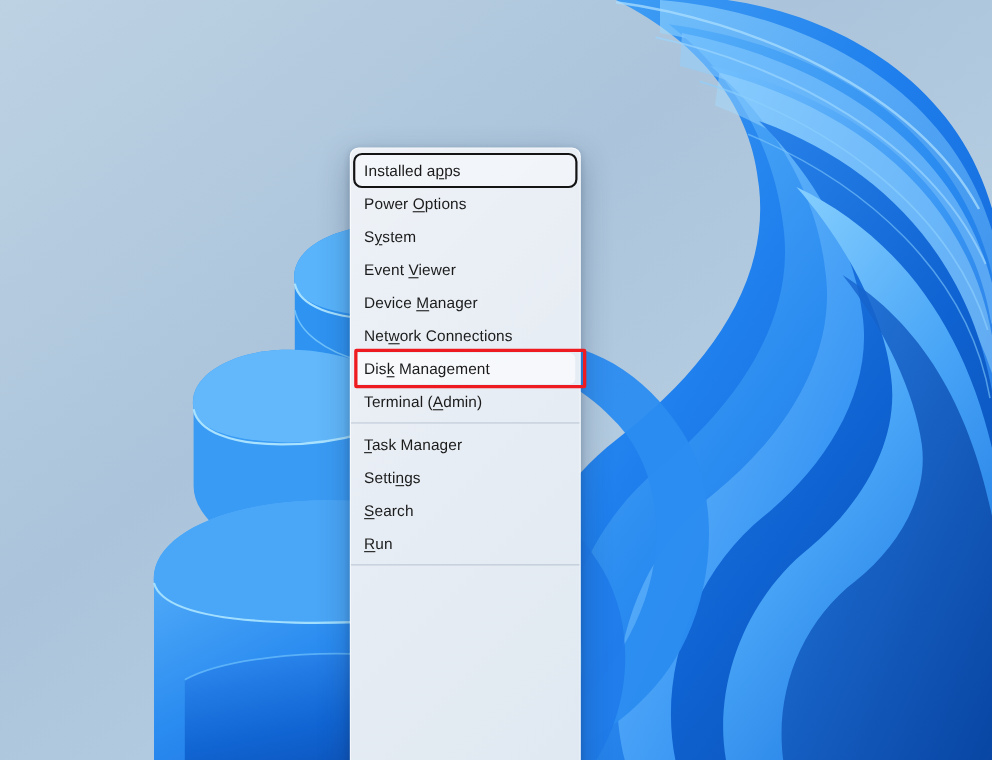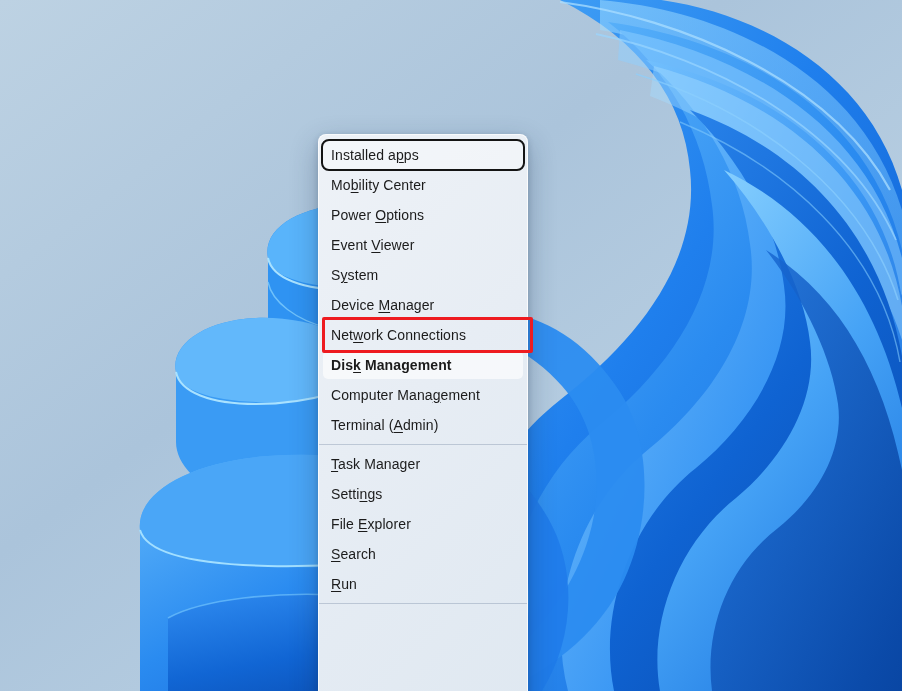--- a/index.html
+++ b/index.html
@@ -64,21 +64,20 @@
 
   .menu-item.focused {
     outline: 2px solid #141414;
     outline-offset: 0px;
     border-radius: 6px;
     background: rgba(255,255,255,0.35);
   }
 
   .menu-item.hovered {
     background: rgba(255,255,255,0.62);
-    font-weight: bold;
   }
 
   .chevron {
     margin-left: auto;
     font-size: 11px;
     color: #3a3a3a;
     line-height: 1;
     padding-right: 2px;
     transform: scaleY(1.25);
   }
@@ -218,55 +217,46 @@
       <path d="M352,428 C440,418 510,452 548,518 C578,570 574,640 542,691
                L502,691 C534,640 538,578 512,532 C480,478 420,450 352,446 Z" fill="#1f7bea" opacity="0.9"></path>
     </svg>
   </div>
 
   <div id="power-menu">
       <div class="menu-item focused">
         <span class="label">Installed a<span class="ak">p</span>ps</span>
       </div>
       <div class="menu-item">
-        <span class="label">Mo<span class="ak">b</span>ility Center</span>
-      </div>
-      <div class="menu-item">
         <span class="label">Power <span class="ak">O</span>ptions</span>
       </div>
       <div class="menu-item">
+        <span class="label">S<span class="ak">y</span>stem</span>
+      </div>
+      <div class="menu-item">
         <span class="label">Event <span class="ak">V</span>iewer</span>
-      </div>
-      <div class="menu-item">
-        <span class="label">S<span class="ak">y</span>stem</span>
       </div>
       <div class="menu-item">
         <span class="label">Device <span class="ak">M</span>anager</span>
       </div>
       <div class="menu-item">
         <span class="label">Net<span class="ak">w</span>ork Connections</span>
       </div>
       <div class="menu-item hovered">
         <span class="label">Dis<span class="ak">k</span> Management</span>
       </div>
       <div class="menu-item">
-        <span class="label">Computer Mana<span class="ak">g</span>ement</span>
-      </div>
-      <div class="menu-item">
         <span class="label">Terminal (<span class="ak">A</span>dmin)</span>
       </div>
       <div class="separator"></div>
       <div class="menu-item">
         <span class="label"><span class="ak">T</span>ask Manager</span>
       </div>
       <div class="menu-item">
         <span class="label">Setti<span class="ak">n</span>gs</span>
-      </div>
-      <div class="menu-item">
-        <span class="label">File <span class="ak">E</span>xplorer</span>
       </div>
       <div class="menu-item">
         <span class="label"><span class="ak">S</span>earch</span>
       </div>
       <div class="menu-item">
         <span class="label"><span class="ak">R</span>un</span>
       </div>
       <div class="separator"></div>
     </div>
 

